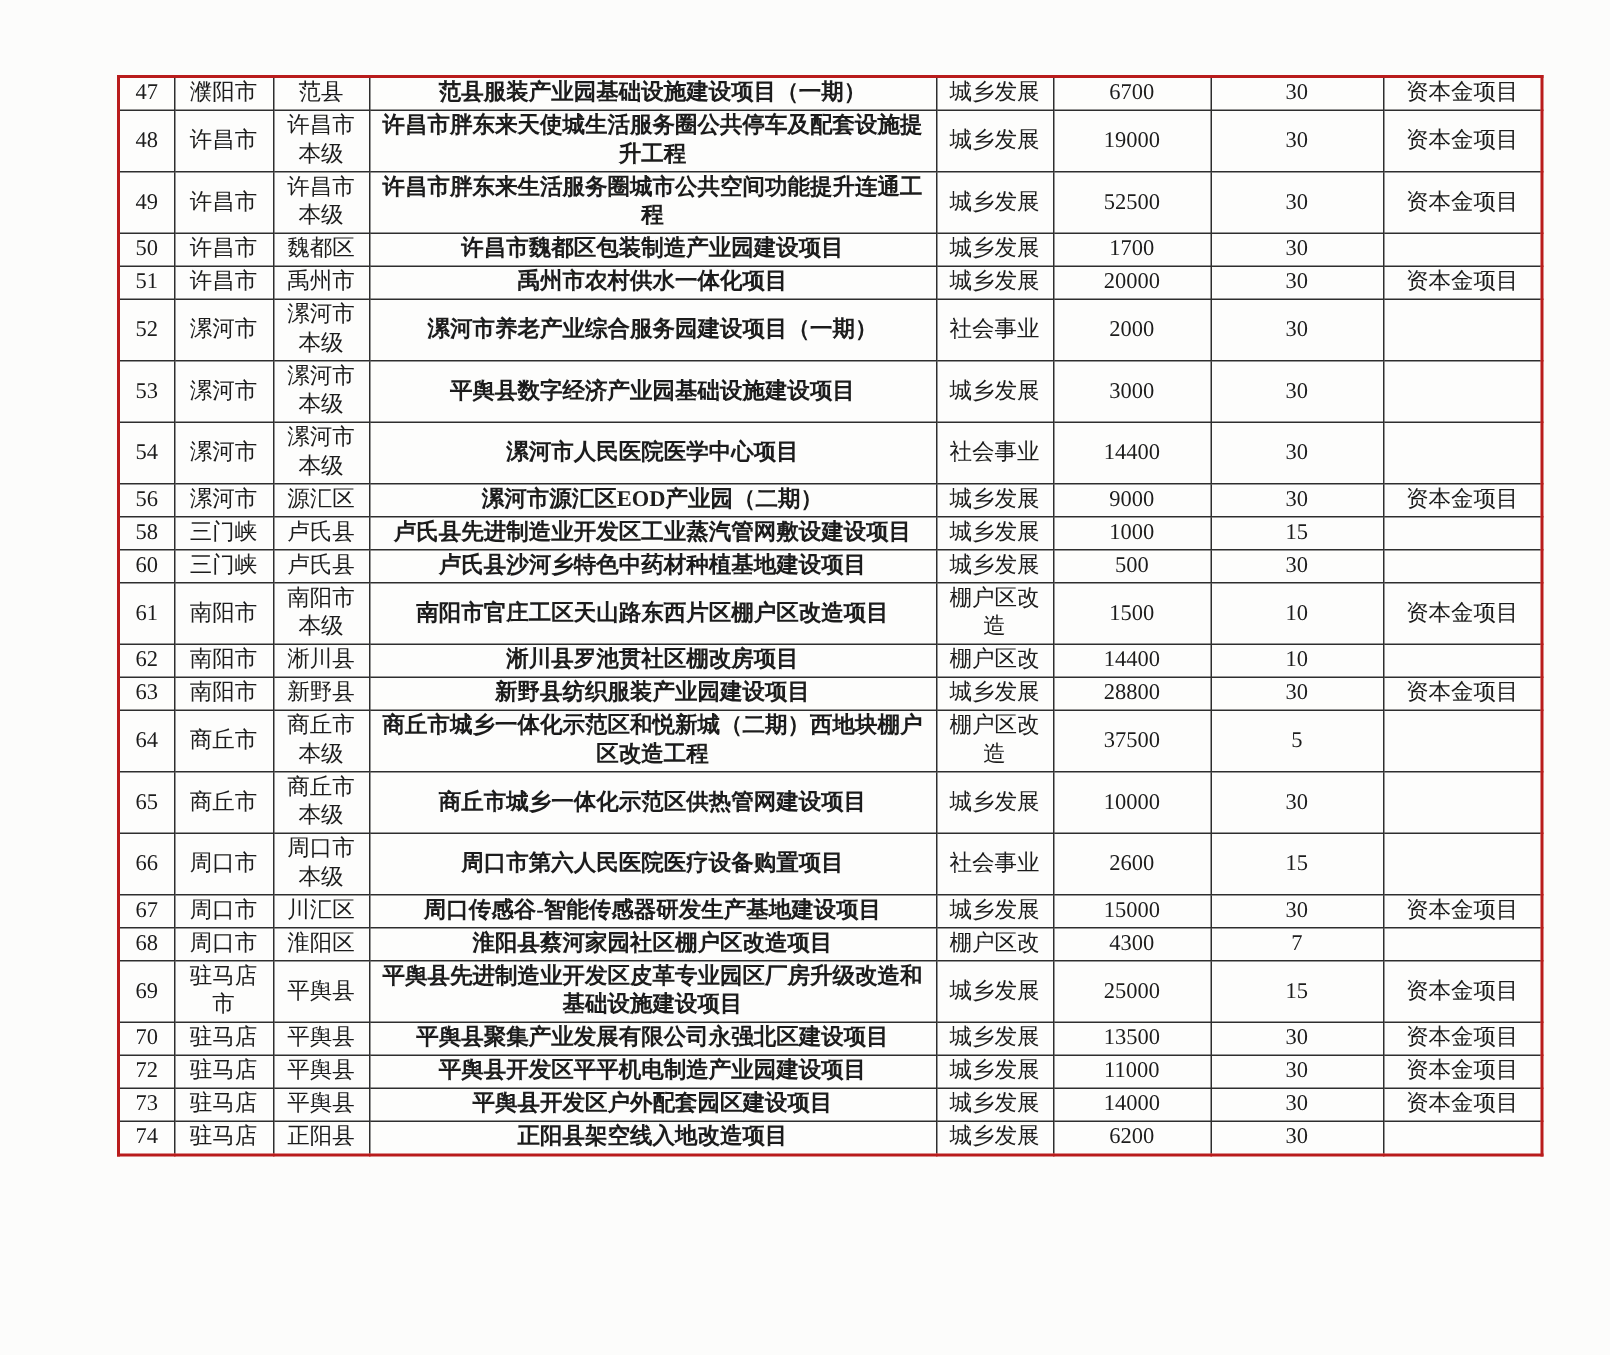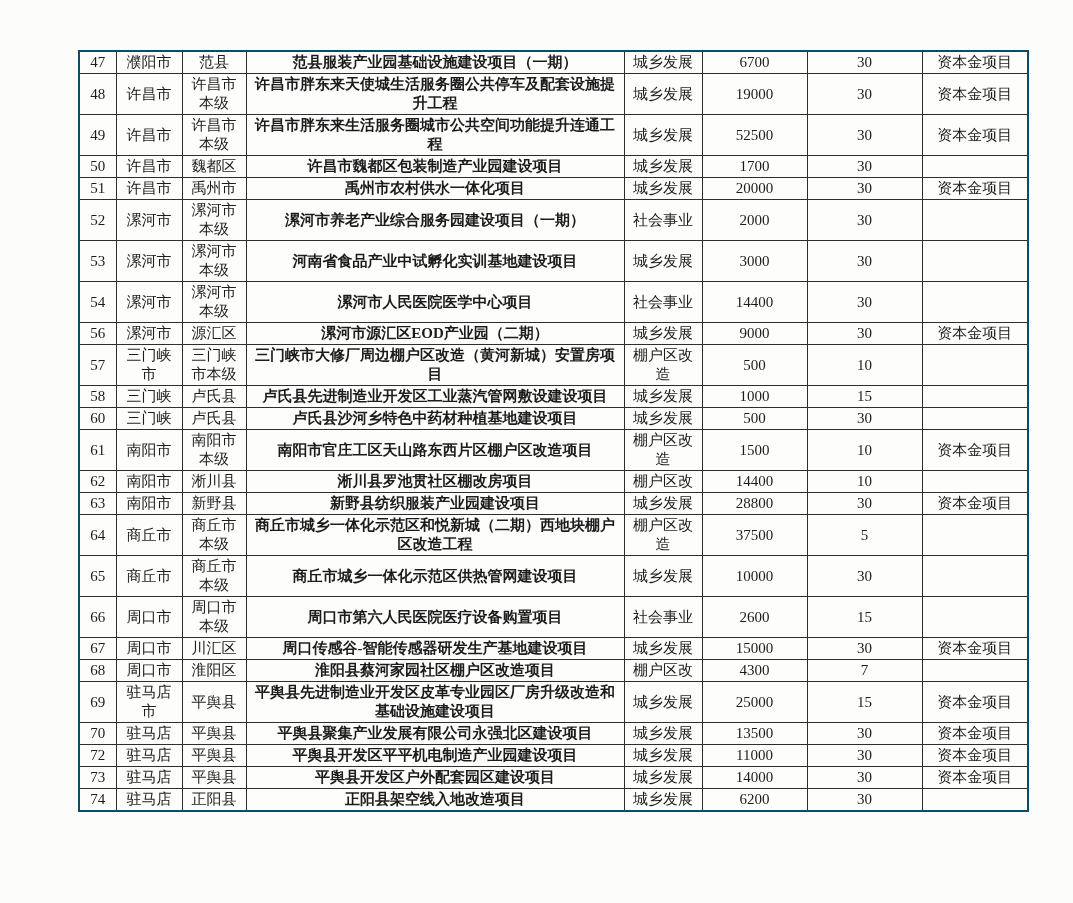--- a/index.html
+++ b/index.html
@@ -16,21 +16,21 @@
     background:#fcfcfb;
   }
   table.proj{
     position:absolute;
     left:78px;top:50px;
     width:951px;
     border-collapse:collapse;
     table-layout:fixed;
     background:#fdfdfc;
   }
-  table.proj{border:2px solid #0c4a6e;padding-left:48px;}
+  table.proj{border:2px solid #b91c1c;padding-left:48px;}
   table.proj td{
     border:1px solid #2e2e2e;
     text-align:center;
     vertical-align:middle;
     font-size:15px;
     line-height:19px;
     padding:1px 4px;
     overflow:hidden;
     word-break:break-all;
   }
@@ -118,21 +118,21 @@
           <td class="c3">漯河市养老产业综合服务园建设项目（一期）</td>
           <td class="c4">社会事业</td>
           <td class="c5">2000</td>
           <td class="c6">30</td>
           <td class="c7"></td>
         </tr>
         <tr>
           <td class="c0">53</td>
           <td class="c1">漯河市</td>
           <td class="c2">漯河市本级</td>
-          <td class="c3">河南省食品产业中试孵化实训基地建设项目</td>
+          <td class="c3">平舆县数字经济产业园基础设施建设项目</td>
           <td class="c4">城乡发展</td>
           <td class="c5">3000</td>
           <td class="c6">30</td>
           <td class="c7"></td>
         </tr>
         <tr>
           <td class="c0">54</td>
           <td class="c1">漯河市</td>
           <td class="c2">漯河市本级</td>
           <td class="c3">漯河市人民医院医学中心项目</td>
@@ -143,30 +143,20 @@
         </tr>
         <tr>
           <td class="c0">56</td>
           <td class="c1">漯河市</td>
           <td class="c2">源汇区</td>
           <td class="c3">漯河市源汇区EOD产业园（二期）</td>
           <td class="c4">城乡发展</td>
           <td class="c5">9000</td>
           <td class="c6">30</td>
           <td class="c7">资本金项目</td>
-        </tr>
-        <tr>
-          <td class="c0">57</td>
-          <td class="c1">三门峡市</td>
-          <td class="c2">三门峡市本级</td>
-          <td class="c3">三门峡市大修厂周边棚户区改造（黄河新城）安置房项目</td>
-          <td class="c4">棚户区改造</td>
-          <td class="c5">500</td>
-          <td class="c6">10</td>
-          <td class="c7"></td>
         </tr>
         <tr>
           <td class="c0">58</td>
           <td class="c1">三门峡</td>
           <td class="c2">卢氏县</td>
           <td class="c3">卢氏县先进制造业开发区工业蒸汽管网敷设建设项目</td>
           <td class="c4">城乡发展</td>
           <td class="c5">1000</td>
           <td class="c6">15</td>
           <td class="c7"></td>

